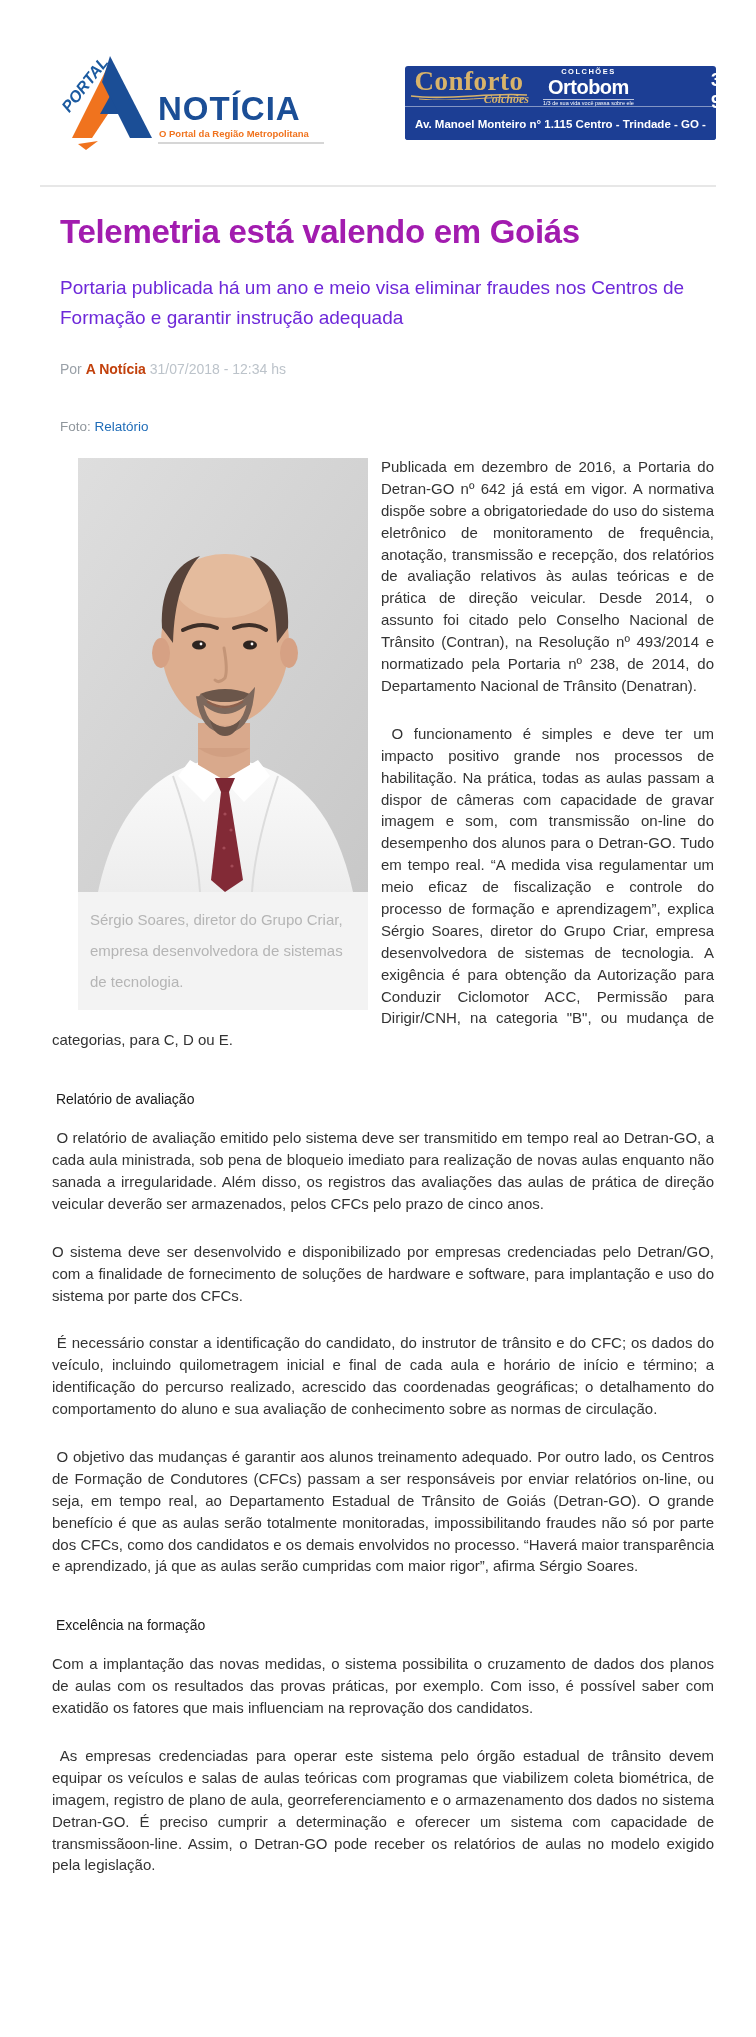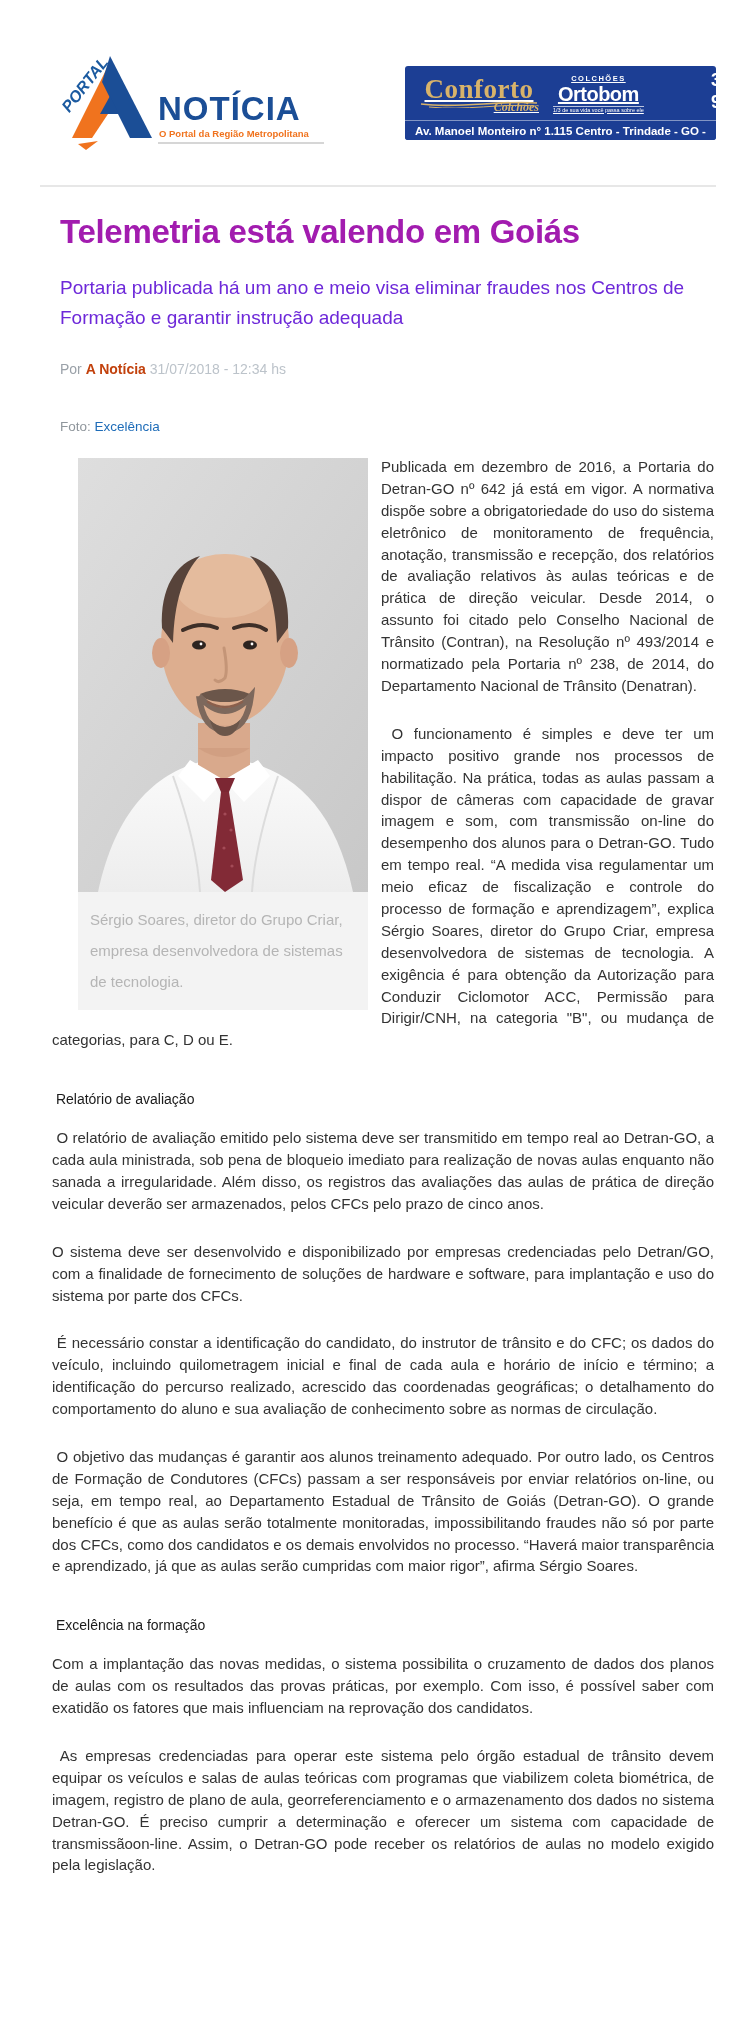--- a/index.html
+++ b/index.html
@@ -10,32 +10,32 @@
   }
 
   
   .header { position:relative; height:185px; }
   .logo { position:absolute; left:58px; top:50px; width:268px; height:100px; cursor:pointer; }
   .ad {
     position:absolute; left:405px; top:66px; width:311px; height:74px;
     background:#1c3e94; border-radius:3px; overflow:hidden; color:#fff; cursor:pointer;
     display:flex; flex-direction:column;
   }
-  .ad-main { flex:1; display:flex; align-items:center; padding:2px 10px 0 14px; position:relative;text-decoration:underline; }
+  .ad-main { flex:1; display:flex; padding:2px 10px 0 4px; position:relative; }
   .ad-left { display:flex; flex-direction:column; align-items:center; line-height:1; }
   .ad-brand { font-family:"Liberation Serif", serif; font-weight:bold; font-size:27px; color:#d8b36a; letter-spacing:.5px; }
   .ad-swoosh { margin-top:-3px; }
   .ad-brand-sub { font-family:"Liberation Serif", serif; font-style:italic; font-weight:bold; font-size:12px; color:#d8b36a; margin-top:-7px; align-self:flex-end; }
   .ad-right { margin-left:14px; display:flex; flex-direction:column; align-items:center; line-height:1; }
   .ad-partner-top { font-size:7.5px; font-weight:bold; letter-spacing:1.5px; color:#fff; }
   .ad-partner { font-size:20px; font-weight:bold; letter-spacing:-.5px; color:#fff; margin-top:1px; }
   .ad-partner-tagline { font-size:5.5px; color:#fff; border-top:1px solid rgba(255,255,255,.7); margin-top:2px; padding-top:1px; white-space:nowrap; }
   .ad-cut { position:absolute; right:-5px; top:4px; font-weight:bold; font-size:18px; color:#fff; line-height:1.2; text-align:left; }
   .ad-address {
-    height:20px; display:flex; align-items:center; justify-content:center;
+    height:34px; display:flex; align-items:center; justify-content:center;
     font-size:11.5px; font-weight:bold; color:#fff; border-top:1px solid rgba(255,255,255,.45);
     white-space:nowrap; background:#1c3e94;
   }
 
   
   .divider { margin:0 40px; border-top:2px solid #e7e7e7; }
   .article { margin:0 42px 0 52px; }
   .title { font-size:33px; font-weight:bold; color:#a21caf; letter-spacing:-.3px; margin:26px 0 0 8px; }
   .subtitle { font-size:19px; color:#6d28d9; line-height:1.58; margin:22px 0 0 8px; max-width:632px; }
   .byline { font-size:14px; margin:28px 0 0 8px; color:#9aa1a8; }
@@ -110,21 +110,21 @@
 
 <div class="divider"></div>
 
 <div class="article">
   <h1 class="title">Telemetria está valendo em Goiás</h1>
 
   <div class="subtitle">Portaria publicada há um ano e meio visa eliminar fraudes nos Centros de Formação e garantir instrução adequada</div>
 
   <div class="byline"><span>Por </span><span class="author">A Notícia</span><span class="datetime"> 31/07/2018 - 12:34 hs</span></div>
 
-  <div class="photo-credit"><span>Foto: </span><span class="credit-link">Excelência</span></div>
+  <div class="photo-credit"><span>Foto: </span><span class="credit-link">Relatório</span></div>
 
   <div class="body-text">
 
     <figure class="figure">
       <svg width="290" height="434" viewBox="0 0 290 434">
         <defs>
           <linearGradient id="bgG" x1="0" y1="0" x2="1" y2="1">
             <stop offset="0" stop-color="#dedede"></stop>
             <stop offset="1" stop-color="#c8c8c8"></stop>
           </linearGradient>

